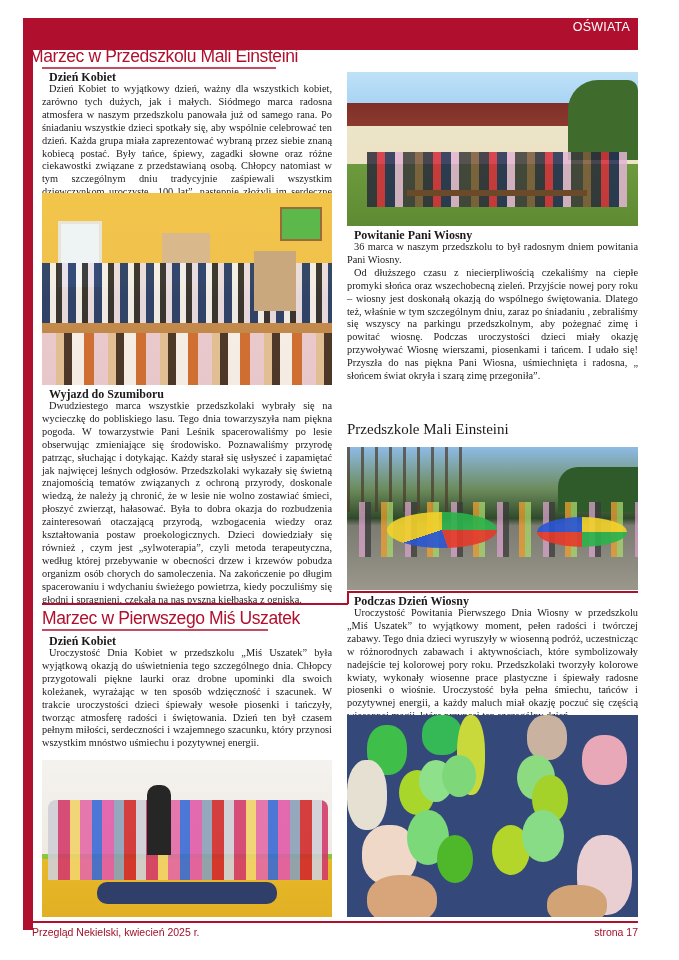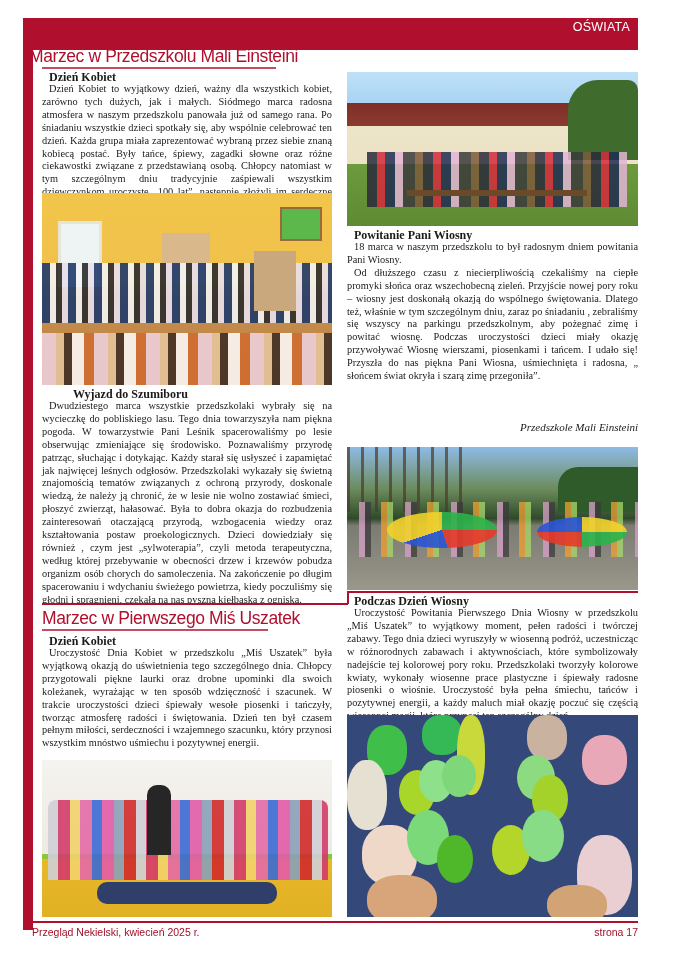--- a/index.html
+++ b/index.html
@@ -8,21 +8,21 @@
     .topbar { position: absolute; left: 23px; top: 18px; width: 615px; height: 32px; background: #b0102e; }
     .topbar .section { position: absolute; right: 8px; top: 2px; color: #fff;
       font-family: "Liberation Sans", "DejaVu Sans", sans-serif; font-size: 12.5px; letter-spacing: 0.2px; }
     .leftbar { position: absolute; left: 23px; top: 18px; width: 10px; height: 912px; background: #b0102e; }
     .heading { position: absolute; font-family: "Liberation Sans", "DejaVu Sans", sans-serif;
       color: #b0102e; font-size: 17.5px; letter-spacing: -0.4px; white-space: nowrap; }
     .heading-rule { position: absolute; height: 2px; background: #b0102e; opacity: 0.75; }
     .sub { position: absolute; font-weight: bold; font-size: 12px; }
     .para { position: absolute; font-size: 10.35px; line-height: 12.9px; text-align: justify; hyphens: manual; }
     .para p { margin: 0; text-indent: 7px; }
-    .sig { position: absolute; font-style: italic; font-size: 11px; text-align: right; }
+    .sig { position: absolute; font-size: 15px; }
     .photo { position: absolute; overflow: hidden; }
     .redline { position: absolute; background: #b0102e; }
     .footer { position: absolute; font-family: "Liberation Sans", "DejaVu Sans", sans-serif; font-size: 10.5px; color: #a0102a; }
 
     
     #ph-classroom { left: 42px; top: 193px; width: 290px; height: 192px;
       background: linear-gradient(180deg, #f2c54a 0%, #f0c14d 45%, #c98f4c 55%, #b57f47 100%); }
     #ph-classroom .win { position:absolute; left:16px; top:28px; width:38px; height:60px; background:#eef3f3; border:3px solid #e8e4d8; }
     #ph-classroom .board { position:absolute; left:238px; top:14px; width:38px; height:30px; background:#5cb84a; border:2px solid #9b6a3a; }
     #ph-classroom .cab { position:absolute; left:120px; top:40px; width:48px; height:50px; background:#d9b98b; }
@@ -84,34 +84,34 @@
 
 <div class="photo" id="ph-classroom">
   <div class="win"></div>
   <div class="cab"></div>
   <div class="board"></div>
   <div class="kids"></div>
   <div class="poster"></div>
   <div class="floor-kids"></div>
 </div>
 
-<div class="sub" style="left:49px; top:387px;margin-left:24px;">Wyjazd do Szumiboru</div>
+<div class="sub" style="left:49px; top:387px;">Wyjazd do Szumiboru</div>
 <div class="para" style="left:42px; top:400px; width:290px;">
   <p>Dwudziestego marca wszystkie przedszkolaki wybrały się na wycieczkę do pobliskiego lasu. Tego dnia towarzyszyła nam piękna pogoda. W towarzystwie Pani Leśnik spacerowaliśmy po lesie obserwując zmieniające się środowisko. Poznawaliśmy przyrodę patrząc, słuchając i dotykając. Każdy starał się usłyszeć i zapamiętać jak najwięcej leśnych odgłosów. Przedszkolaki wykazały się świetną znajomością tematów związanych z ochroną przyrody, doskonale wiedzą, że należy ją chronić, że w lesie nie wolno zostawiać śmieci, płoszyć zwierząt, hałasować. Była to dobra okazja do rozbudzenia zainteresowań otaczającą przyrodą, wzbogacenia wiedzy oraz kształtowania postaw proekologicznych. Dzieci dowiedziały się również , czym jest „sylwoterapia”, czyli metoda terapeutyczna, według której przebywanie w obecności drzew i krzewów pobudza organizm osób chorych do samoleczenia. Na zakończenie po długim spacerowaniu i wdychaniu świeżego powietrza, kiedy poczuliśmy się głodni i spragnieni, czekała na nas pyszna kiełbaska z ogniska.</p>
 </div>
 
 <div class="photo" id="ph-yard">
   <div class="trees"></div>
   <div class="ppl"></div>
   <div class="bench"></div>
 </div>
 
 <div class="sub" style="left:354px; top:228px;">Powitanie Pani Wiosny</div>
 <div class="para" style="left:347px; top:241px; width:291px;">
-  <p>18 marca w naszym przedszkolu to był radosnym dniem powitania Pani Wiosny.</p>
+  <p>36 marca w naszym przedszkolu to był radosnym dniem powitania Pani Wiosny.</p>
   <p>Od dłuższego czasu z niecierpliwością czekaliśmy na ciepłe promyki słońca oraz wszechobecną zieleń. Przyjście nowej pory roku – wiosny jest doskonałą okazją do wspólnego świętowania. Dlatego też, właśnie w tym szczególnym dniu, zaraz po śniadaniu , zebraliśmy się wszyscy na parkingu przedszkolnym, aby pożegnać zimę i powitać wiosnę. Podczas uroczystości dzieci miały okazję przywoływać Wiosnę wierszami, piosenkami i tańcem. I udało się! Przyszła do nas piękna Pani Wiosna, uśmiechnięta i radosna, „ słońcem świat okryła i szarą zimę przegoniła”.</p>
 </div>
 <div class="sig" style="left:347px; top:421px; width:291px;">Przedszkole Mali Einsteini</div>
 
 <div class="photo" id="ph-parachute">
   <div class="trees"></div>
   <div class="hedge"></div>
   <div class="ppl"></div>
   <div class="chute"></div>
   <div class="chute2"></div>

